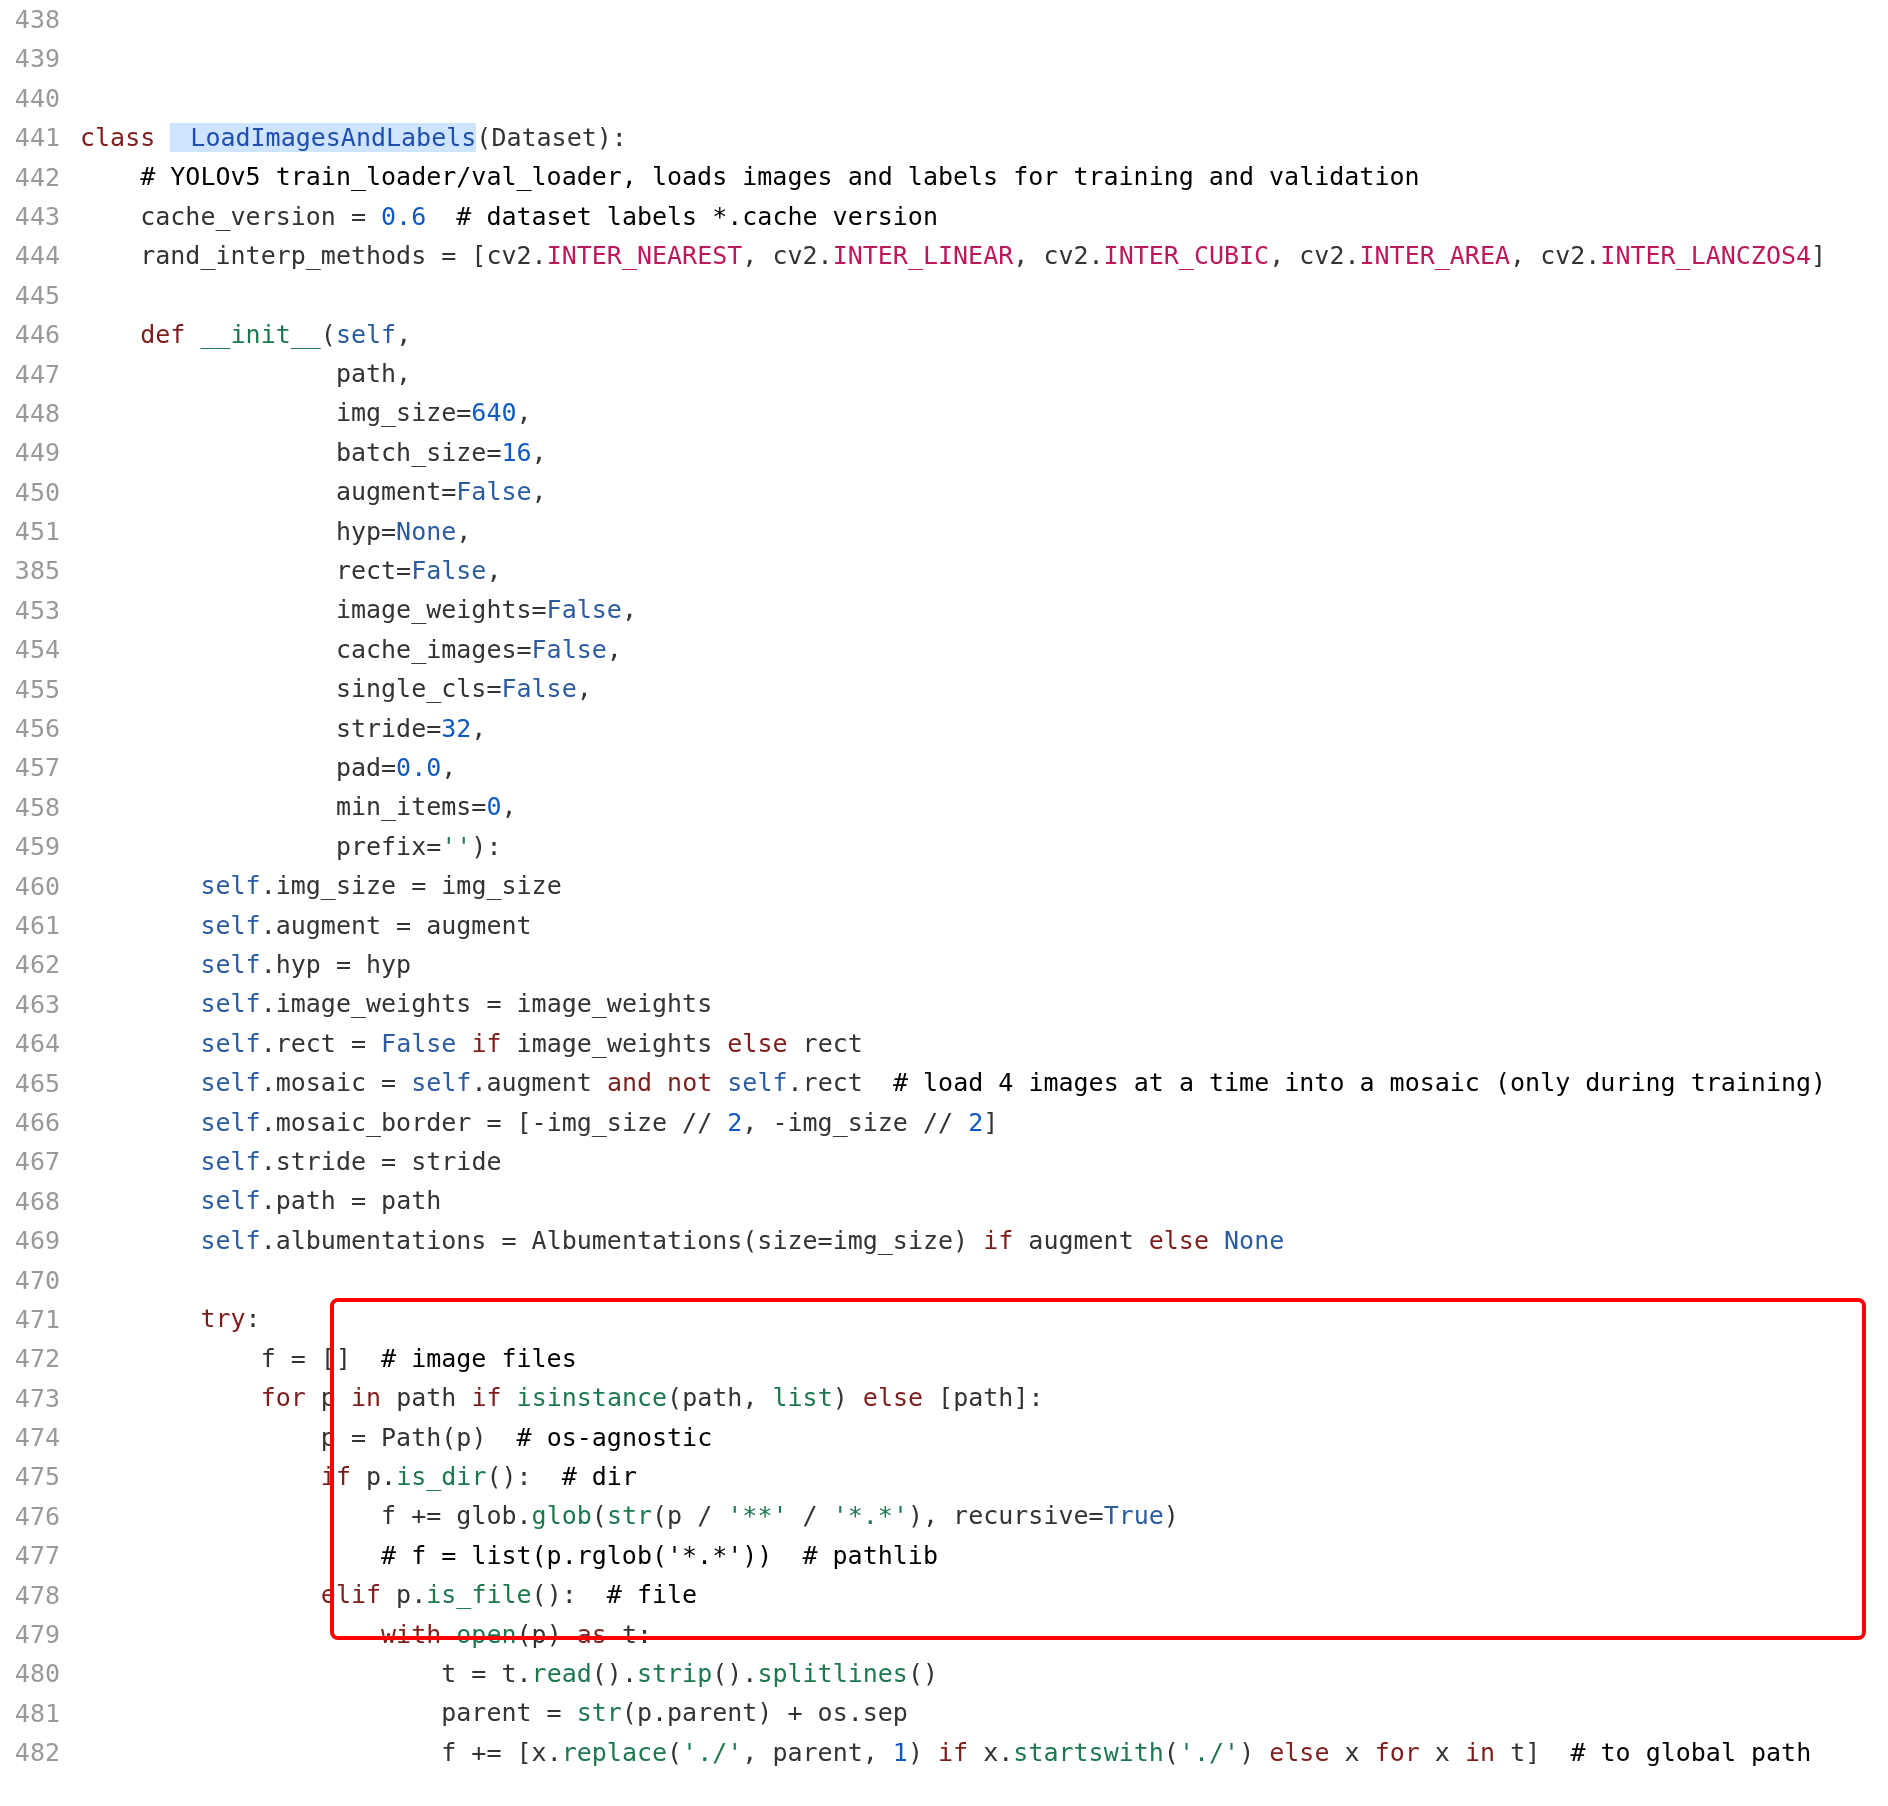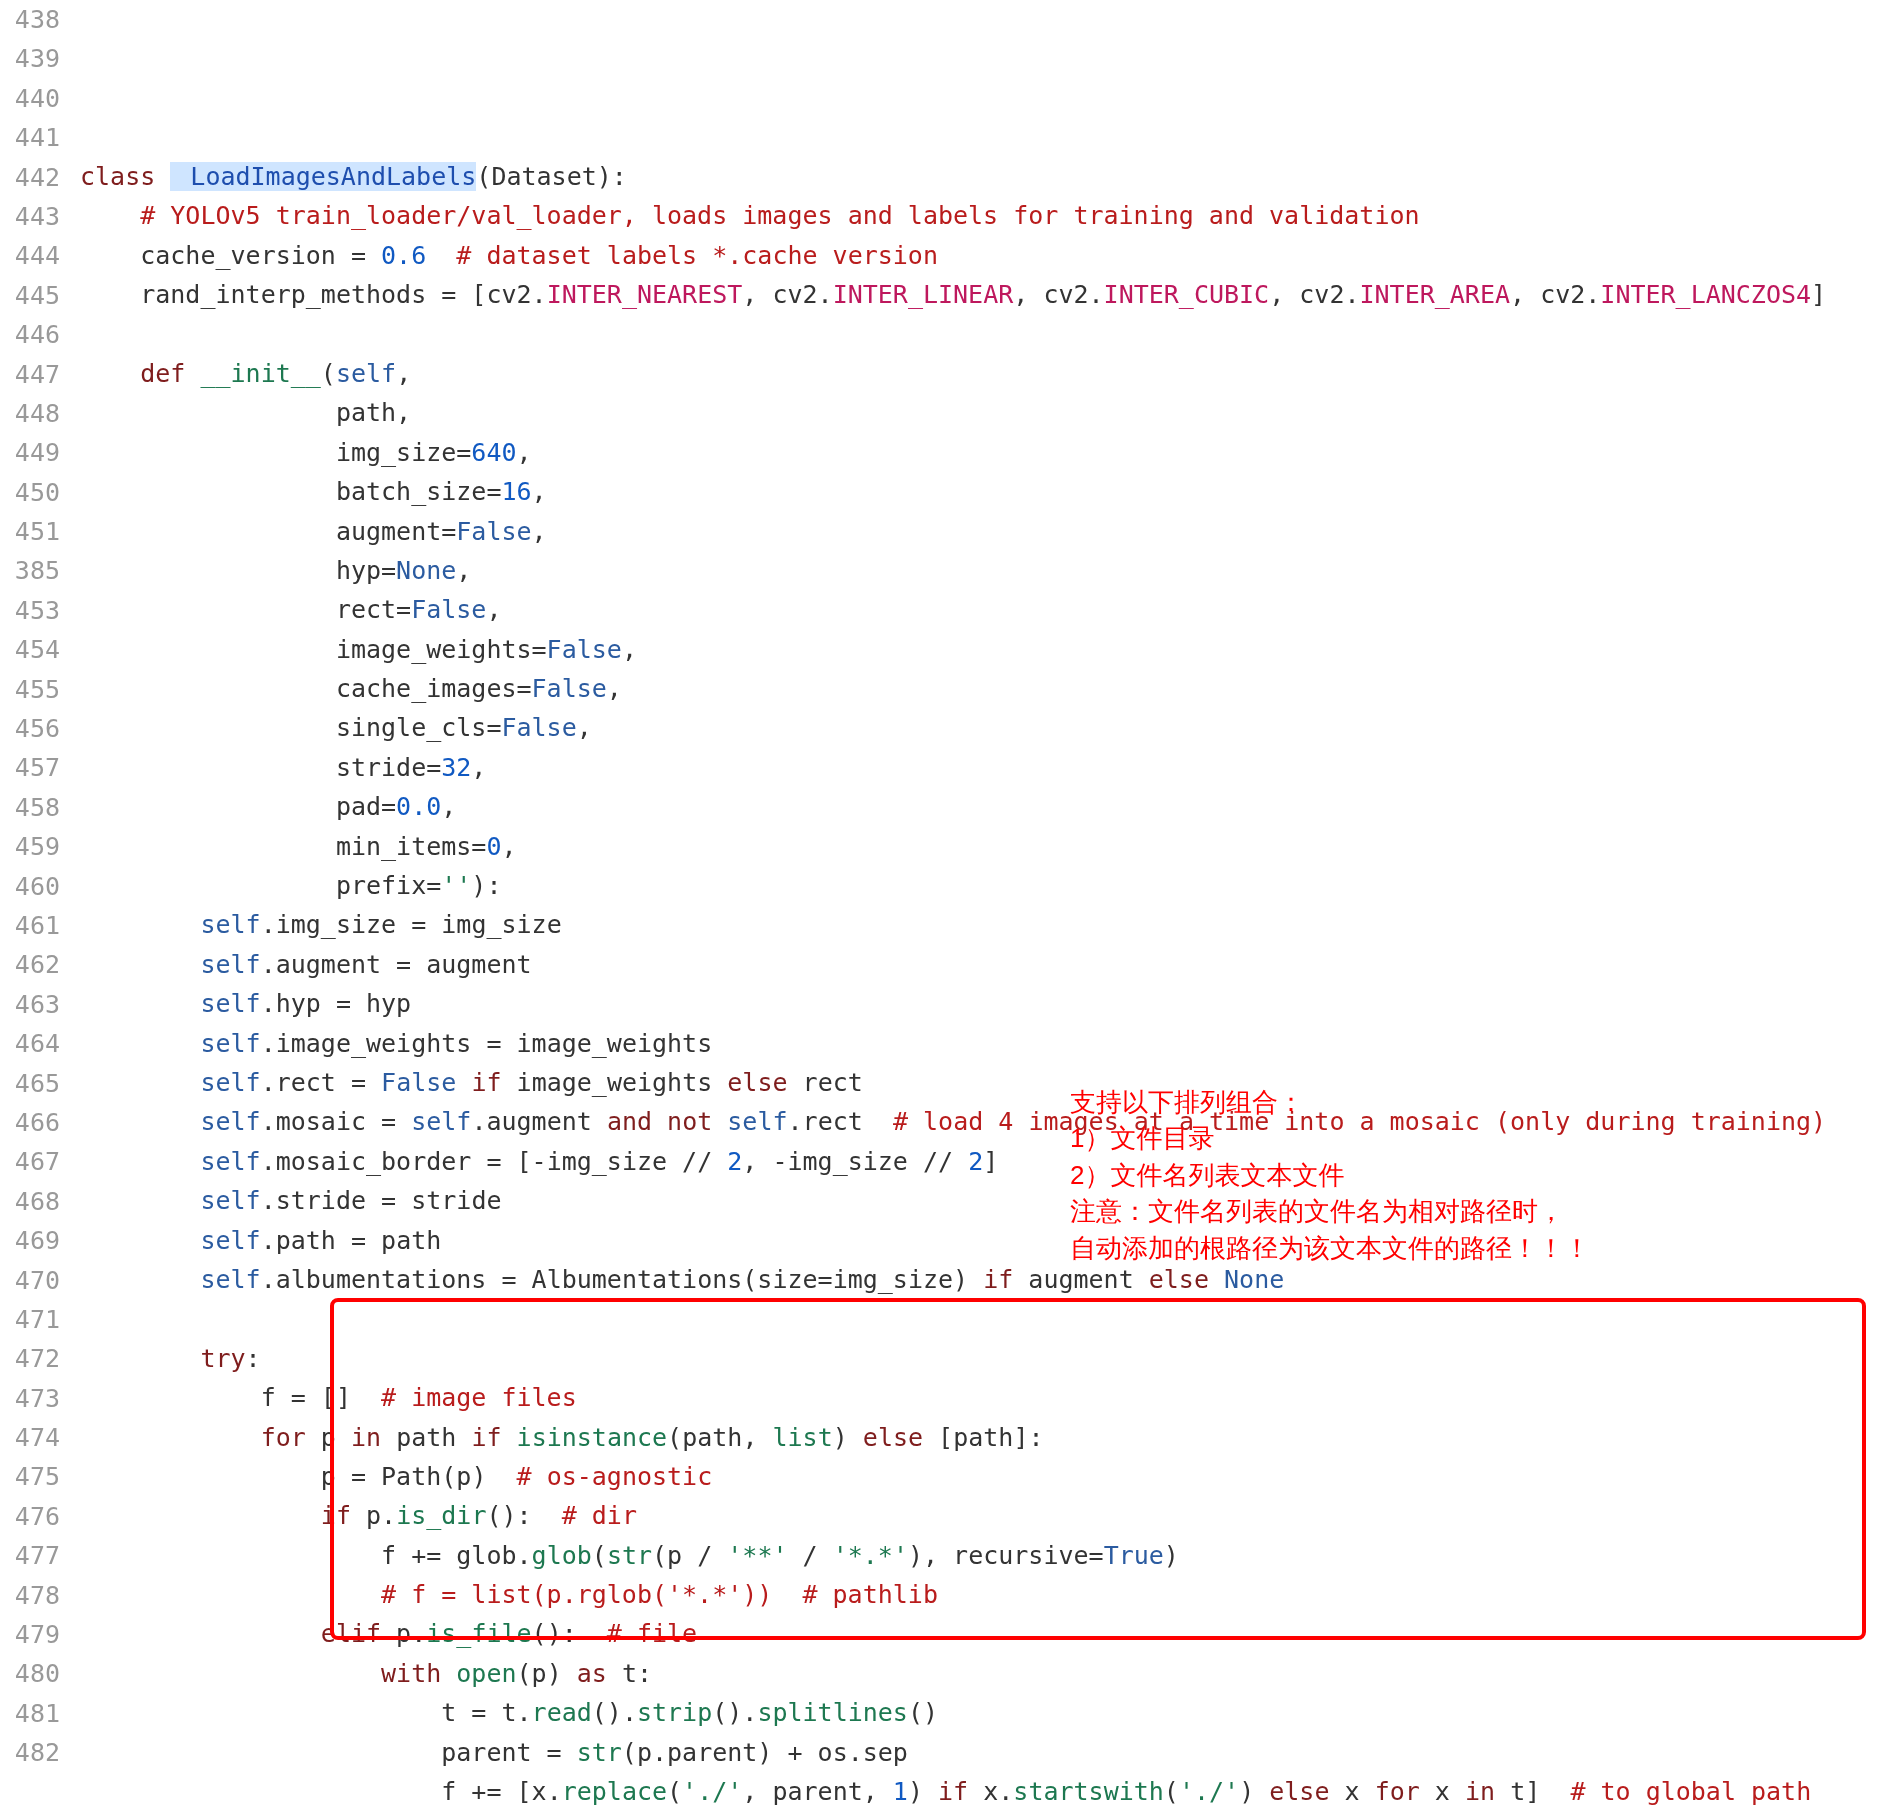--- a/index.html
+++ b/index.html
@@ -32,21 +32,21 @@
   .line { height: 39.4px; }
   .gutter .line { }
   .code-area .line { padding-left: 0; }
 
   .kw { color: #7f1d1d; }       
   .kw2 { color: #2B5BA0; }      
   .fn { color: #1D7850; text-align: center; }       
   .cls { color: #1E4EAE; font-weight: normal; margin-left: 20px; } 
   .num { color: #1059C2; margin-top: 32px; }
   .str { color: #1D7850; }
-  .cmt { color: #b91c1c; font-style: normal; }
+  .cmt { color: #000000; font-style: normal; }
   .id { color: #333333; }
   .attr { color: #be185d; }
   .hl { background: #cfe5ff; }
 
   .annot {
     position: absolute;
     color: #ff0000;
     font-family: "PingFang SC", "Hiragino Sans GB", "Microsoft YaHei", sans-serif;
     font-size: 26px;
     line-height: 1.4;
@@ -105,22 +105,15 @@
       <div class="line">475</div>
       <div class="line">476</div>
       <div class="line">477</div>
       <div class="line">478</div>
       <div class="line">479</div>
       <div class="line">480</div>
       <div class="line">481</div>
       <div class="line">482</div>
     </div>
   <div class="code-area" id="code">
-    <div class="annot" style="left:990px; top:1084px;">
-      <div>支持以下排列组合：</div>
-      <div>1）文件目录</div>
-      <div>2）文件名列表文本文件</div>
-      <div>注意：文件名列表的文件名为相对路径时，</div>
-      <div>自动添加的根路径为该文本文件的路径！！！</div>
-    </div>
     <div class="redbox" style="left:250px; top:1298px; width:1536px; height:342px;"></div>
   <div class="line"><span class="kw">class</span> <span class="hl"><span class="cls">LoadImagesAndLabels</span></span>(<span class="id">Dataset</span>):</div><div class="line">    <span class="cmt"># YOLOv5 train_loader/val_loader, loads images and labels for training and validation</span></div><div class="line">    <span class="id">cache_version</span> = <span class="num">0.6</span>  <span class="cmt"># dataset labels *.cache version</span></div><div class="line">    <span class="id">rand_interp_methods</span> = [<span class="id">cv2</span>.<span class="attr">INTER_NEAREST</span>, <span class="id">cv2</span>.<span class="attr">INTER_LINEAR</span>, <span class="id">cv2</span>.<span class="attr">INTER_CUBIC</span>, <span class="id">cv2</span>.<span class="attr">INTER_AREA</span>, <span class="id">cv2</span>.<span class="attr">INTER_LANCZOS4</span>]</div><div class="line">&nbsp;</div><div class="line">    <span class="kw">def</span> <span class="fn">__init__</span>(<span class="kw2">self</span>,</div><div class="line">                 <span class="id">path</span>,</div><div class="line">                 <span class="id">img_size</span>=<span class="num">640</span>,</div><div class="line">                 <span class="id">batch_size</span>=<span class="num">16</span>,</div><div class="line">                 <span class="id">augment</span>=<span class="kw2">False</span>,</div><div class="line">                 <span class="id">hyp</span>=<span class="kw2">None</span>,</div><div class="line">                 <span class="id">rect</span>=<span class="kw2">False</span>,</div><div class="line">                 <span class="id">image_weights</span>=<span class="kw2">False</span>,</div><div class="line">                 <span class="id">cache_images</span>=<span class="kw2">False</span>,</div><div class="line">                 <span class="id">single_cls</span>=<span class="kw2">False</span>,</div><div class="line">                 <span class="id">stride</span>=<span class="num">32</span>,</div><div class="line">                 <span class="id">pad</span>=<span class="num">0.0</span>,</div><div class="line">                 <span class="id">min_items</span>=<span class="num">0</span>,</div><div class="line">                 <span class="id">prefix</span>=<span class="str">''</span>):</div><div class="line">        <span class="kw2">self</span>.<span class="id">img_size</span> = <span class="id">img_size</span></div><div class="line">        <span class="kw2">self</span>.<span class="id">augment</span> = <span class="id">augment</span></div><div class="line">        <span class="kw2">self</span>.<span class="id">hyp</span> = <span class="id">hyp</span></div><div class="line">        <span class="kw2">self</span>.<span class="id">image_weights</span> = <span class="id">image_weights</span></div><div class="line">        <span class="kw2">self</span>.<span class="id">rect</span> = <span class="kw2">False</span> <span class="kw">if</span> <span class="id">image_weights</span> <span class="kw">else</span> <span class="id">rect</span></div><div class="line">        <span class="kw2">self</span>.<span class="id">mosaic</span> = <span class="kw2">self</span>.<span class="id">augment</span> <span class="kw">and</span> <span class="kw">not</span> <span class="kw2">self</span>.<span class="id">rect</span>  <span class="cmt"># load 4 images at a time into a mosaic (only during training)</span></div><div class="line">        <span class="kw2">self</span>.<span class="id">mosaic_border</span> = [-<span class="id">img_size</span> // <span class="num">2</span>, -<span class="id">img_size</span> // <span class="num">2</span>]</div><div class="line">        <span class="kw2">self</span>.<span class="id">stride</span> = <span class="id">stride</span></div><div class="line">        <span class="kw2">self</span>.<span class="id">path</span> = <span class="id">path</span></div><div class="line">        <span class="kw2">self</span>.<span class="id">albumentations</span> = <span class="id">Albumentations</span>(<span class="id">size</span>=<span class="id">img_size</span>) <span class="kw">if</span> <span class="id">augment</span> <span class="kw">else</span> <span class="kw2">None</span></div><div class="line">&nbsp;</div><div class="line">        <span class="kw">try</span>:</div><div class="line">            <span class="id">f</span> = []  <span class="cmt"># image files</span></div><div class="line">            <span class="kw">for</span> <span class="id">p</span> <span class="kw">in</span> <span class="id">path</span> <span class="kw">if</span> <span class="fn">isinstance</span>(<span class="id">path</span>, <span class="fn">list</span>) <span class="kw">else</span> [<span class="id">path</span>]:</div><div class="line">                <span class="id">p</span> = <span class="id">Path</span>(<span class="id">p</span>)  <span class="cmt"># os-agnostic</span></div><div class="line">                <span class="kw">if</span> <span class="id">p</span>.<span class="fn">is_dir</span>():  <span class="cmt"># dir</span></div><div class="line">                    <span class="id">f</span> += <span class="id">glob</span>.<span class="fn">glob</span>(<span class="fn">str</span>(<span class="id">p</span> / <span class="str">'**'</span> / <span class="str">'*.*'</span>), <span class="id">recursive</span>=<span class="kw2">True</span>)</div><div class="line">                    <span class="cmt"># f = list(p.rglob('*.*'))  # pathlib</span></div><div class="line">                <span class="kw">elif</span> <span class="id">p</span>.<span class="fn">is_file</span>():  <span class="cmt"># file</span></div><div class="line">                    <span class="kw">with</span> <span class="fn">open</span>(<span class="id">p</span>) <span class="kw">as</span> <span class="id">t</span>:</div><div class="line">                        <span class="id">t</span> = <span class="id">t</span>.<span class="fn">read</span>().<span class="fn">strip</span>().<span class="fn">splitlines</span>()</div><div class="line">                        <span class="id">parent</span> = <span class="fn">str</span>(<span class="id">p</span>.<span class="id">parent</span>) + <span class="id">os</span>.<span class="id">sep</span></div><div class="line">                        <span class="id">f</span> += [<span class="id">x</span>.<span class="fn">replace</span>(<span class="str">'./'</span>, <span class="id">parent</span>, <span class="num">1</span>) <span class="kw">if</span> <span class="id">x</span>.<span class="fn">startswith</span>(<span class="str">'./'</span>) <span class="kw">else</span> <span class="id">x</span> <span class="kw">for</span> <span class="id">x</span> <span class="kw">in</span> <span class="id">t</span>]  <span class="cmt"># to global path</span></div></div>
 </div>
 
 </body></html>

